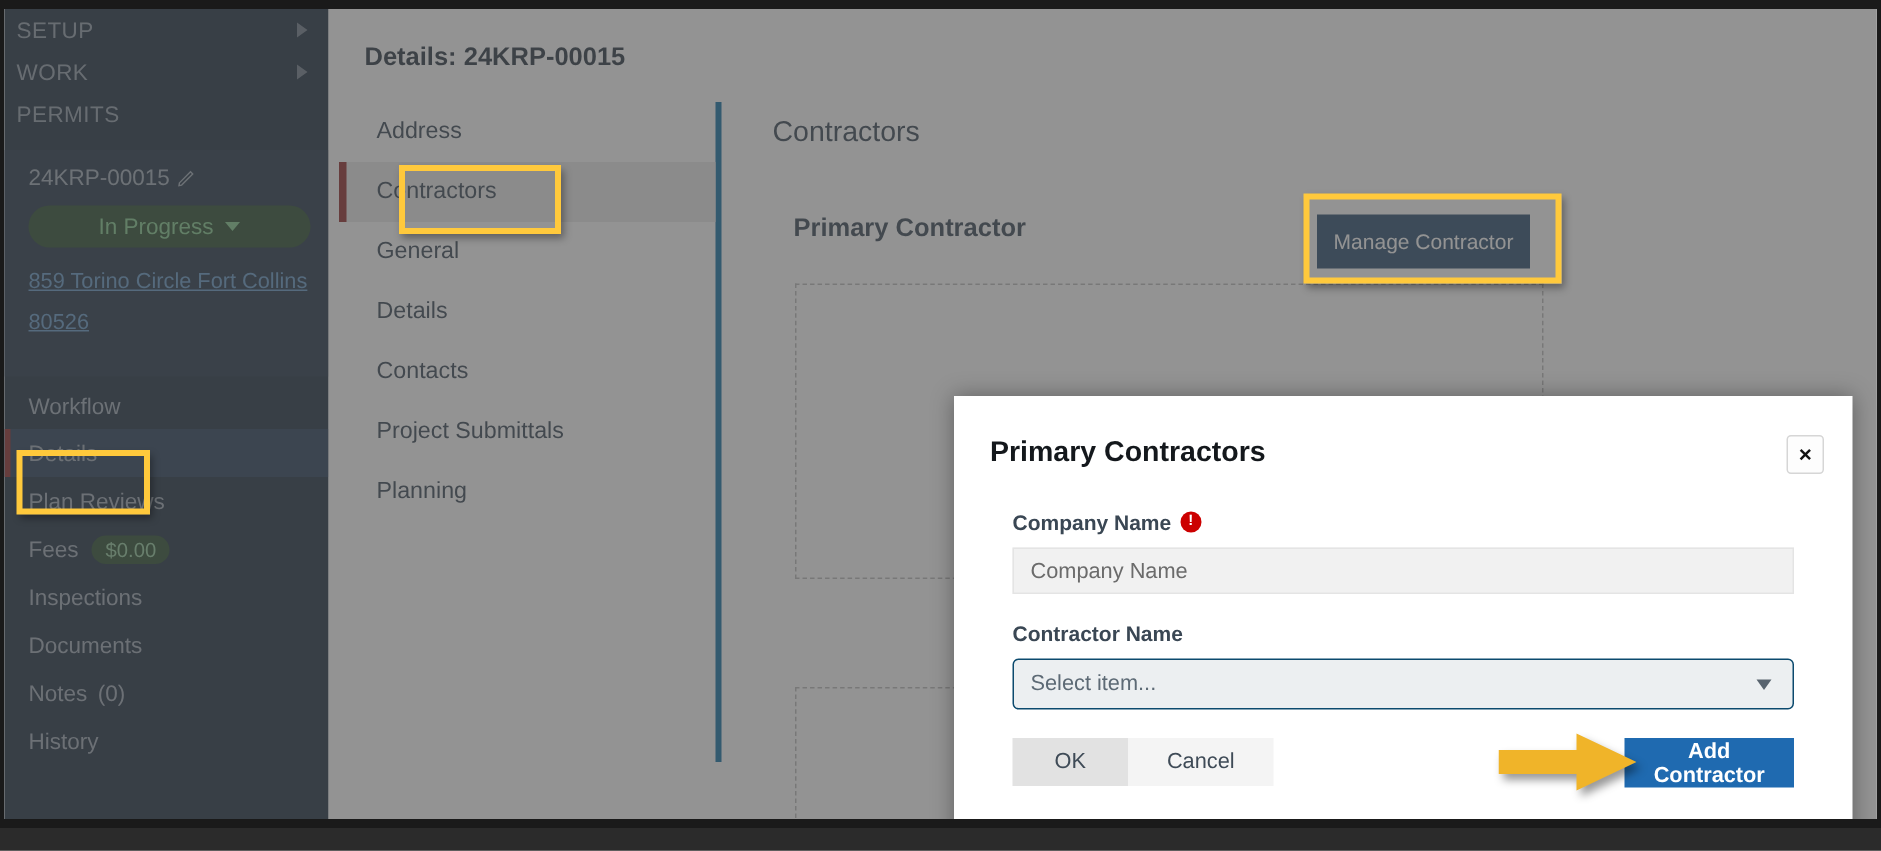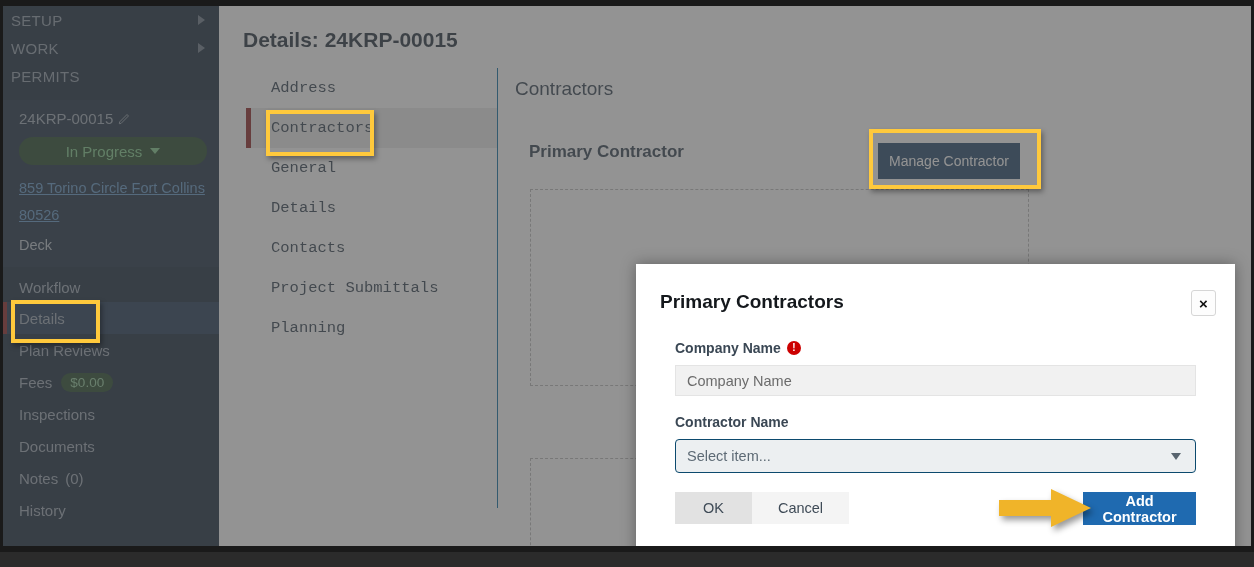--- a/index.html
+++ b/index.html
@@ -147,31 +147,30 @@
     position: absolute;
     left: 216px; top: 0;
     width: 1038px;
     height: 567px;
     background: #ffffff;
     overflow: hidden;
   }
   .page-title {
     position: absolute;
     left: 24px; top: 22px;
-    font-size: 21px;
+    font-size: 17px;
     font-weight: bold;
     color: #1e2b38;
   }
   .subnav {
     position: absolute;
-    left: 28px; top: 62px;
+    left: 8px; top: 62px;
     width: 250px;
-    border-right: 1px solid #0369a1;
+    border-right: 4px solid #0369a1;
     height: 440px;
-    font-family: Liberation Mono, monospace;
   }
   .subnav-item {
     height: 40px;
     display: flex;
     align-items: center;
     padding-left: 24px;
     font-size: 15.5px;
     color: #2f3e4d;
     position: relative;
   }
@@ -398,21 +397,20 @@
           </svg>
         </span>
       </div>
 
       <div class="status-pill">
         <span>In Progress</span>
         <span class="dn"></span>
       </div>
 
       <span class="sb-address">859 Torino Circle Fort Collins 80526</span>
-      <div class="sb-worktype">Deck</div>
     </div>
 
     <div class="sb-section-title">Workflow</div>
 
     <div class="sb-nav-item active">
       <span>Details</span>
     </div>
     <div class="sb-nav-item">
       <span>Plan Reviews</span>
     </div>

